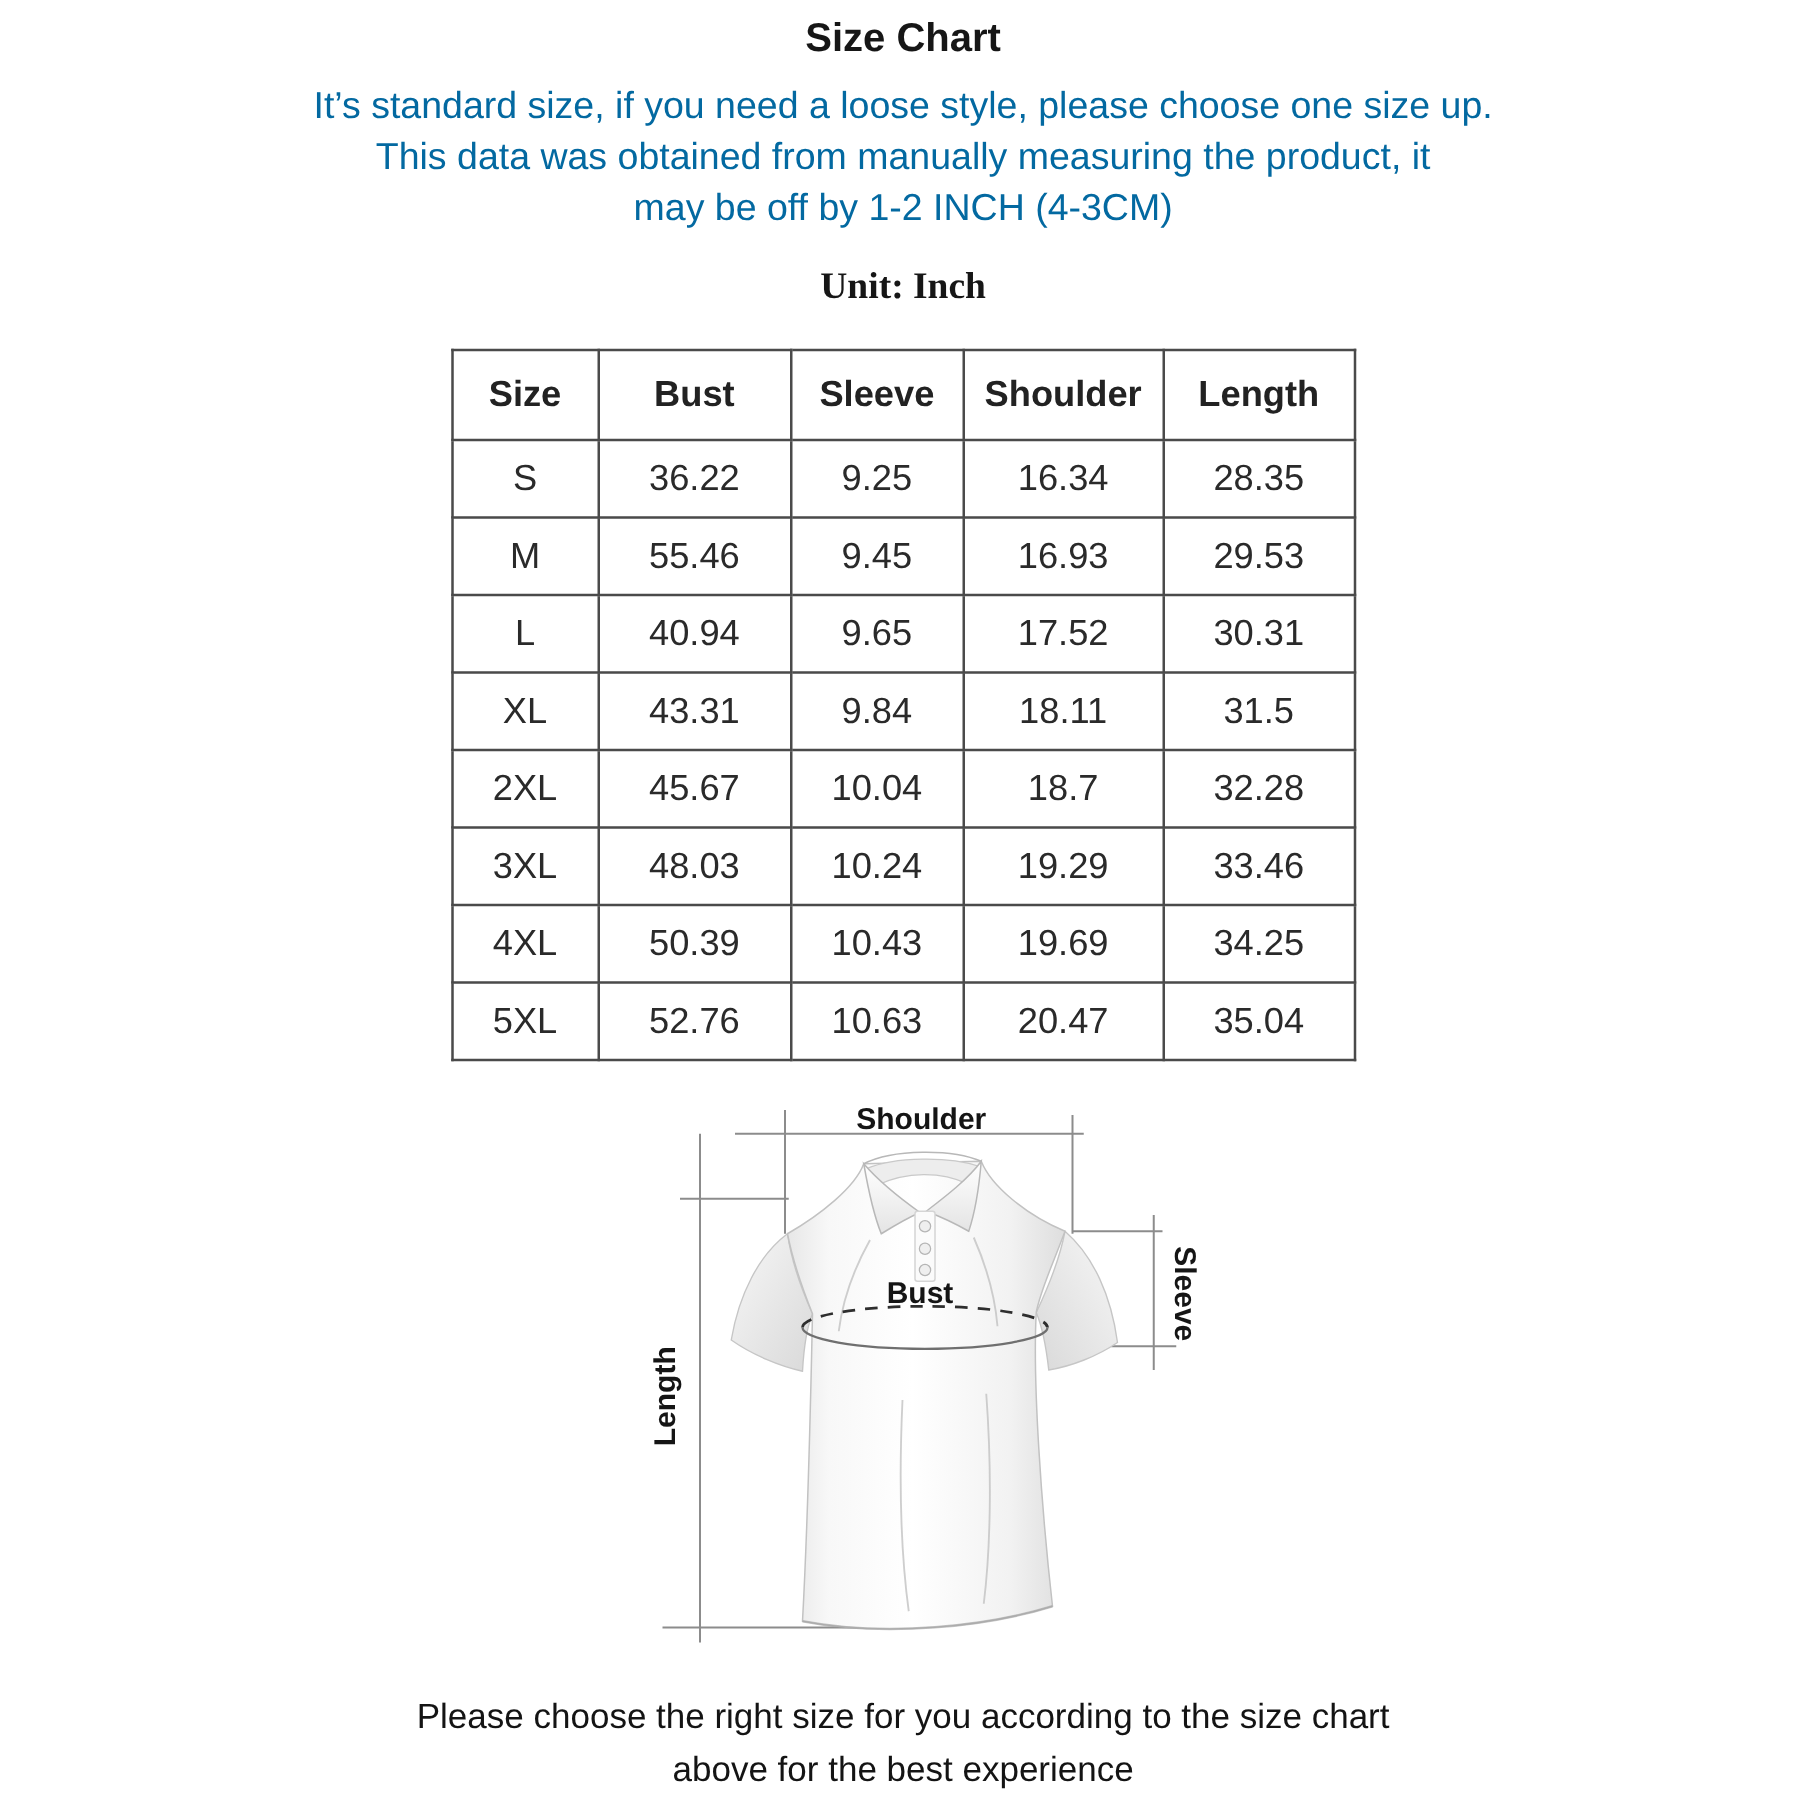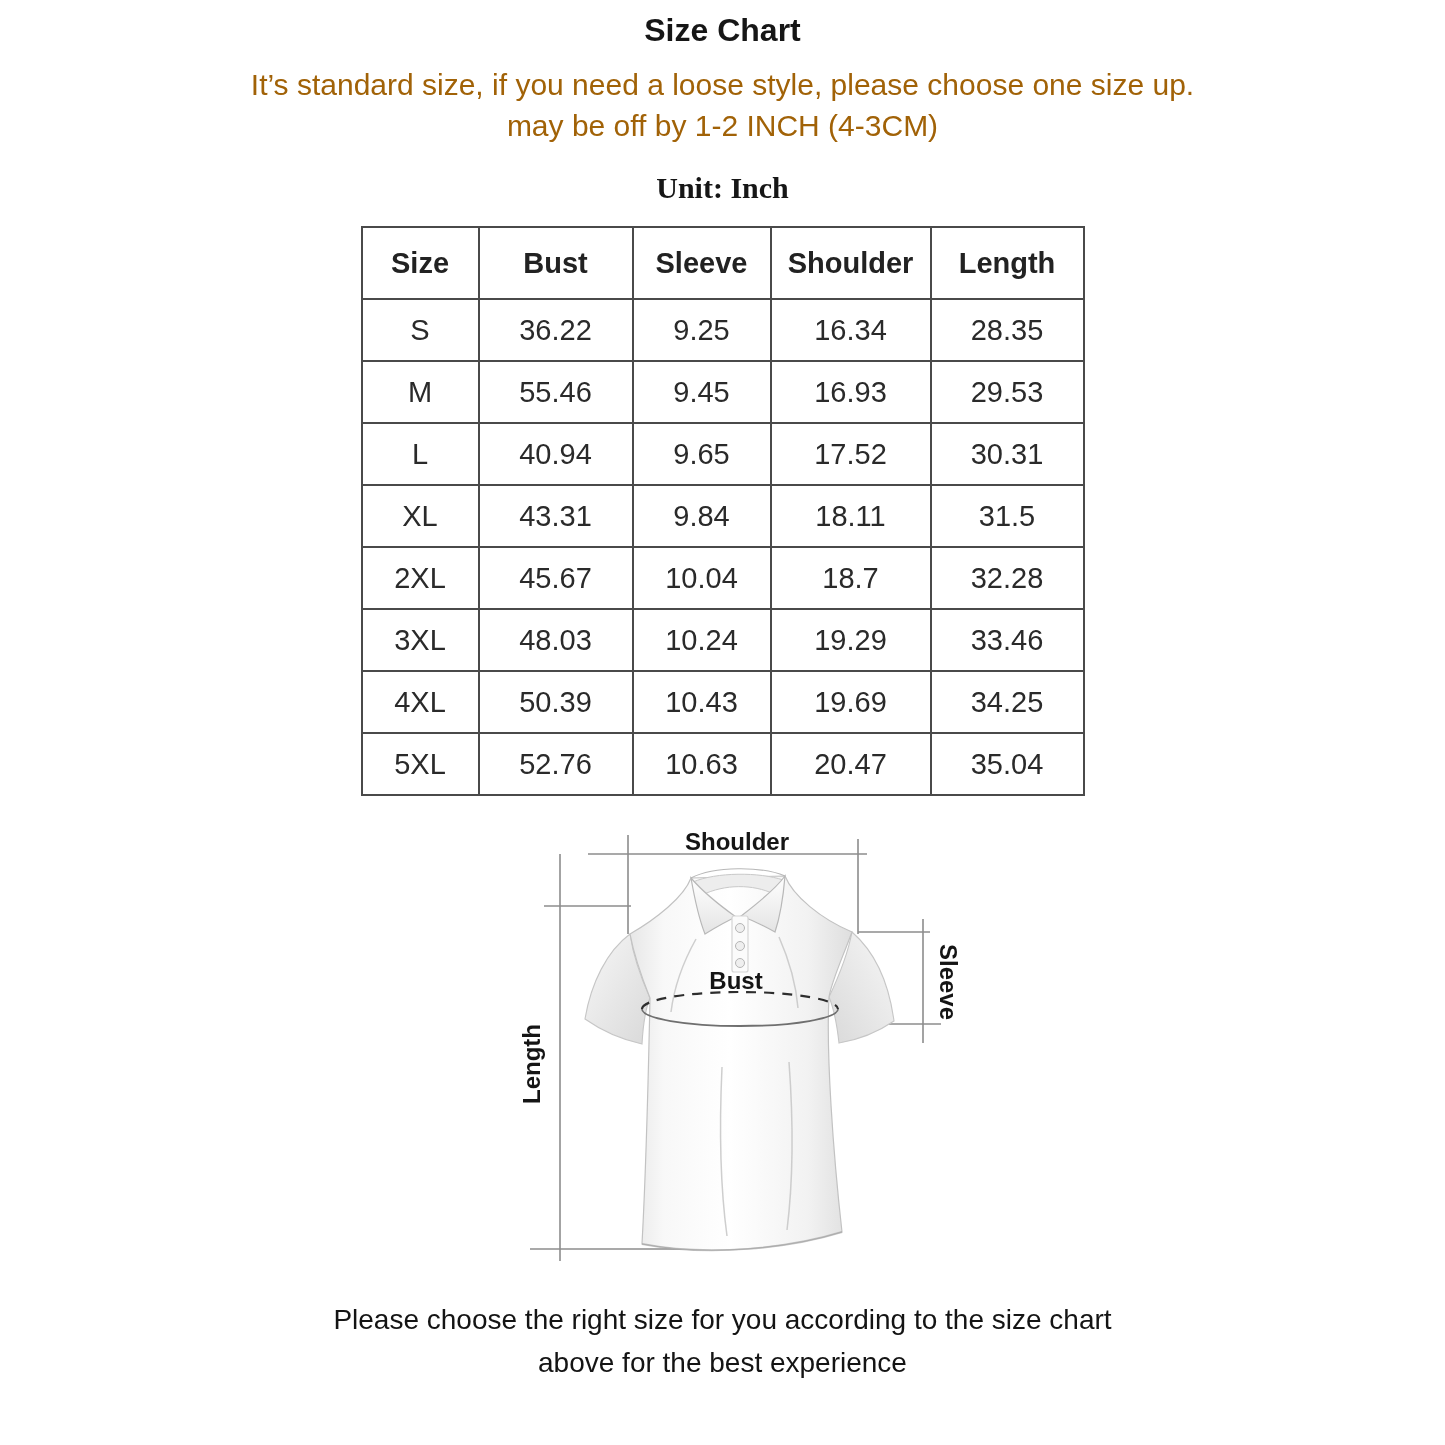--- a/index.html
+++ b/index.html
@@ -13,25 +13,25 @@
     width:1445px;height:1445px;overflow:hidden;
     font-family:"Liberation Sans","DejaVu Sans",sans-serif;
     color:var(--text,#1b1b1b);
   }
   .page{width:100%;height:100%;padding-top:10px;text-align:center;}
 
   .title{
     font-size:32px;font-weight:700;line-height:40px;margin:0;
     letter-spacing:0px;color:#161616;
   }
-  .subtitle{margin-top:14px;font-size:30px;line-height:41px;color:#a16207;}
+  .subtitle{margin-top:14px;font-size:30px;line-height:41px;color:#0369a1;}
   .unit{margin-top:24px;font-size:30px;font-weight:700;line-height:36px;color:#161616;font-family:Liberation Serif, serif;}
 
   table.size-table{
-    border-collapse:collapse;margin:20px auto 0;table-layout:fixed;
+    border-collapse:collapse;margin:32px auto 0;table-layout:fixed;
     width:722px;
   }
   table.size-table th,
   table.size-table td{
     border:2px solid var(--table-border,#4a4a4a);
     text-align:center;vertical-align:middle;
     font-size:29px;color:#2a2a2a;
     padding:0;
   }
   table.size-table th{height:72px;font-weight:700;color:#222;}
@@ -49,20 +49,21 @@
 </style>
 </head>
 <body>
 
 <div class="page">
 
   <h1 class="title"><span>Size Chart</span></h1>
 
   <div class="subtitle">
     <div>It’s standard size, if you need a loose style, please choose one size up.</div>
+    <div>This data was obtained from manually measuring the product, it</div>
     <div>may be off by 1-2 INCH (4-3CM)</div>
   </div>
 
   <div class="unit">Unit: Inch</div>
 
   <table class="size-table">
     <colgroup>
       <col style="width:117px">
         <col style="width:154px">
         <col style="width:138px">

